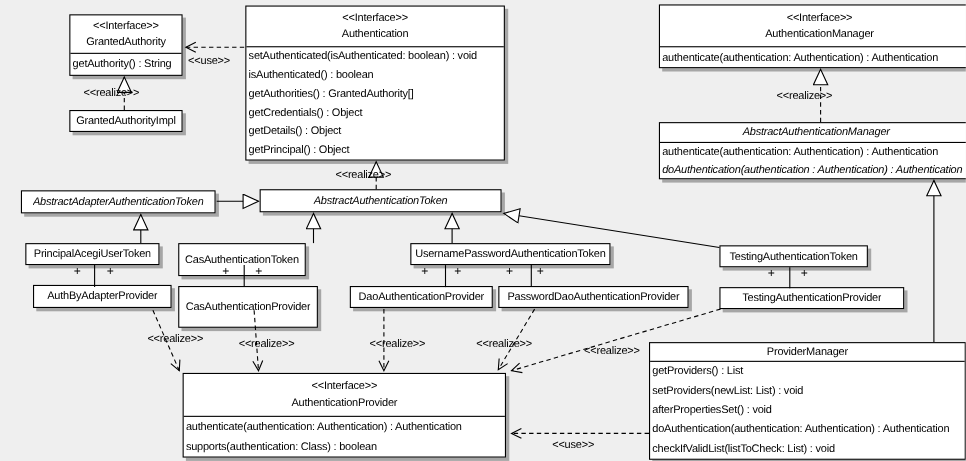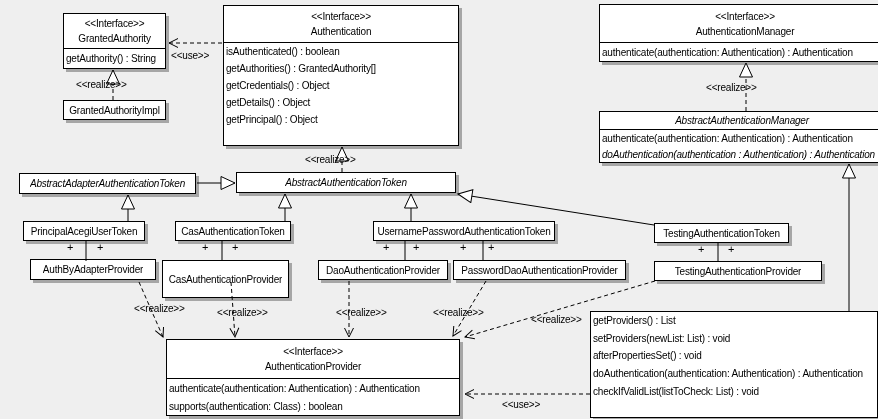--- a/index.html
+++ b/index.html
@@ -38,20 +38,21 @@
   <div class="uml-class single" style="left:45px;top:100px;width:103px;height:20px">
     <span class="cname">GrantedAuthorityImpl</span>
   </div>
 
   <div class="uml-class" style="left:205px;top:5px;width:236px;height:141px">
     <div class="title" style="height:36px">
       <div class="stereo">&lt;&lt;Interface&gt;&gt;</div>
       <div class="cname">Authentication</div>
     </div>
     <div class="methods mh17">
+      <div class="method">setAuthenticated(isAuthenticated: boolean) : void</div>
       <div class="method">isAuthenticated() : boolean</div>
       <div class="method">getAuthorities() : GrantedAuthority[]</div>
       <div class="method">getCredentials() : Object</div>
       <div class="method">getDetails() : Object</div>
       <div class="method">getPrincipal() : Object</div>
     </div>
   </div>
 
   <div class="uml-class" style="left:581px;top:4px;width:292px;height:58px">
     <div class="title" style="height:37px">
@@ -77,21 +78,21 @@
     <span class="cname it">AbstractAdapterAuthenticationToken</span>
   </div>
 
   <div class="uml-class single" style="left:218px;top:172px;width:220px;height:21px">
     <span class="cname it">AbstractAuthenticationToken</span>
   </div>
 
   <div class="uml-class single" style="left:5px;top:221px;width:122px;height:20px">
     <span class="cname">PrincipalAcegiUserToken</span>
   </div>
-  <div class="uml-class single" style="left:157px;top:221px;width:116px;height:20px">
+  <div class="uml-class single" style="left:144px;top:221px;width:116px;height:30px">
     <span class="cname">CasAuthenticationToken</span>
   </div>
   <div class="uml-class single" style="left:355px;top:221px;width:182px;height:20px">
     <span class="cname">UsernamePasswordAuthenticationToken</span>
   </div>
   <div class="uml-class single" style="left:636px;top:223px;width:135px;height:20px">
     <span class="cname">TestingAuthenticationToken</span>
   </div>
 
   <div class="uml-class single" style="left:12px;top:259px;width:126px;height:21px">
@@ -115,20 +116,23 @@
       <div class="stereo">&lt;&lt;Interface&gt;&gt;</div>
       <div class="cname">AuthenticationProvider</div>
     </div>
     <div class="methods mh18">
       <div class="method">authenticate(authentication: Authentication) : Authentication</div>
       <div class="method">supports(authentication: Class) : boolean</div>
     </div>
   </div>
 
   <div class="uml-class" style="left:572px;top:311px;width:288px;height:107px">
+    <div class="title" style="height:16px">
+      <div class="cname">ProviderManager</div>
+    </div>
     <div class="methods mh176">
       <div class="method">getProviders() : List</div>
       <div class="method">setProviders(newList: List) : void</div>
       <div class="method">afterPropertiesSet() : void</div>
       <div class="method">doAuthentication(authentication: Authentication) : Authentication</div>
       <div class="method">checkIfValidList(listToCheck: List) : void</div>
     </div>
   </div>
 
   <svg class="connectors" width="878" height="419" viewBox="0 0 878 419">

